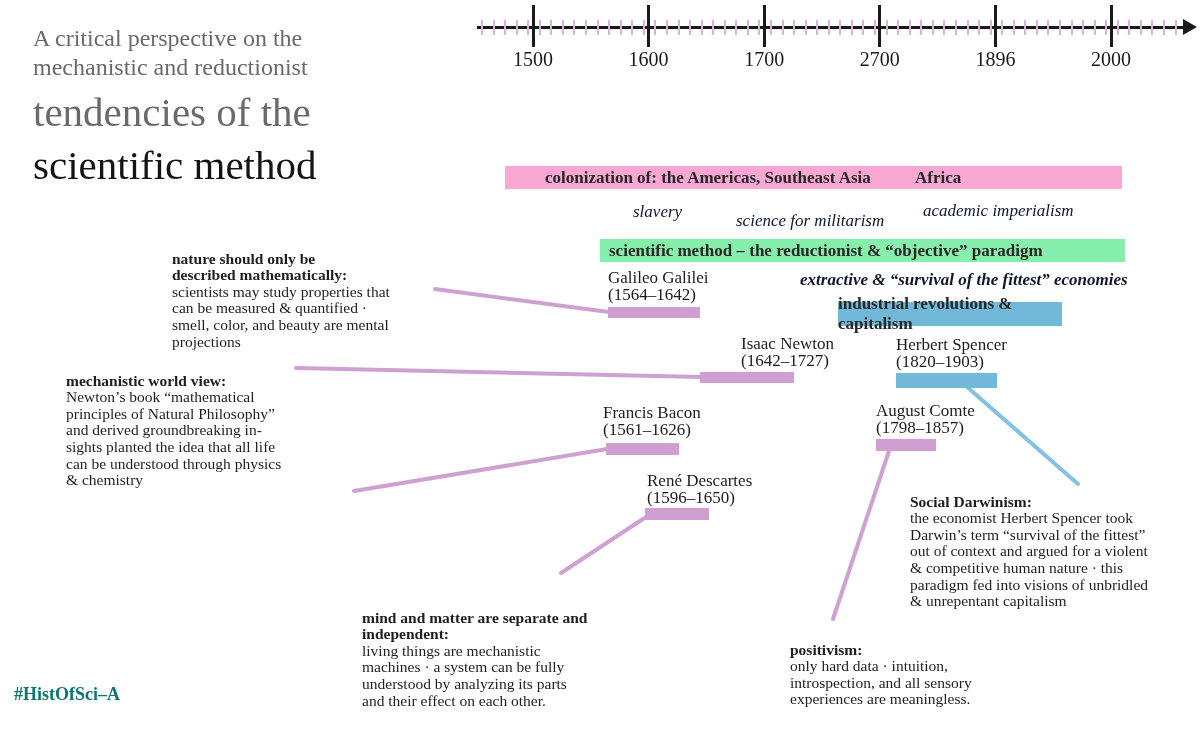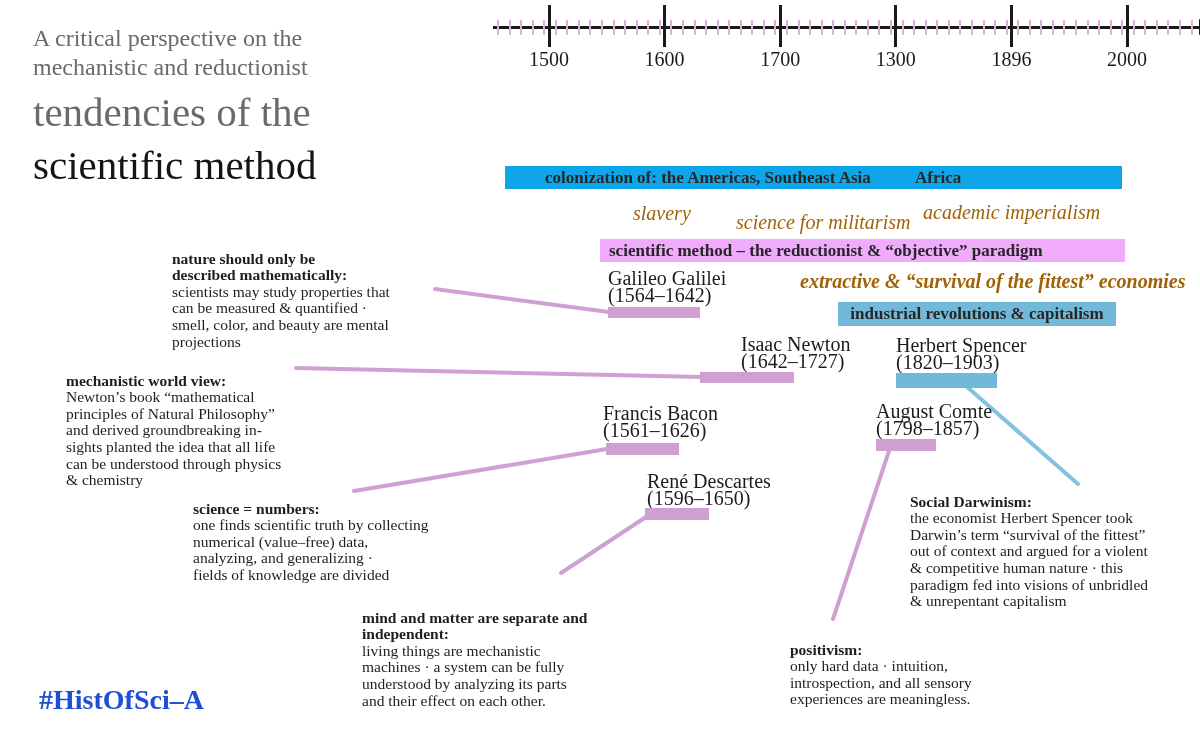--- a/index.html
+++ b/index.html
@@ -7,48 +7,48 @@
   #canvas {
     position:relative; width:1200px; height:731px; overflow:hidden;
     background:#ffffff; font-family:"Liberation Serif","DejaVu Serif",serif;
     color:#1f1f1f;
   }
   
   #subtitle { position:absolute; left:33px; top:24px; font-size:24px; line-height:29px; color:#6a6a6a; }
   #title-line1 { position:absolute; left:33px; top:88px;  font-size:41px; color:#6a6a6a; }
   #title-line2 { position:absolute; left:33px; top:141px; font-size:41px; color:#141414; }
   
-  #timeline { position:absolute; left:16px; top:0; width:1010px; height:90px; }
+  #timeline { position:absolute; left:0; top:0; width:1010px; height:90px; }
   #axis-line { position:absolute; left:477px; top:26px; width:708px; height:3px; background:#1a1a1a; }
   #axis-arrow { position:absolute; left:1183px; top:19px; width:0; height:0;
     border-left:14px solid #1a1a1a; border-top:8px solid transparent; border-bottom:8px solid transparent; }
   .major-tick { position:absolute; top:5px; width:3px; height:42px; background:#1a1a1a; }
   .minor-tick { position:absolute; top:20px; width:2px; height:15px; }
   .tick-label { position:absolute; top:48px; width:80px; text-align:center; font-size:20px; color:#1a1a1a; }
   
   .era-bar { position:absolute; display:flex; align-items:center; font-weight:700; font-size:17px; color:#262626; }
   #bar-extractivism { left:505px; top:112px; width:620px; height:25px; justify-content:center; }
   #bar-colonization { left:505px; top:166px; width:617px; height:23px; padding-left:9px; }
   #bar-colonization .right-span { position:absolute; left:410px; top:0; height:23px; display:flex; align-items:center; }
   #bar-paradigm { left:600px; top:239px; width:525px; height:23px; padding-left:9px; }
-  #bar-industrial { left:838px; top:302px; width:278px; height:24px; justify-content:center; }
-  
-  .ctx { position:absolute; font-style:italic; font-size:20px; color:#a16207; }
+  #bar-industrial { left:838px; top:302px; width:224px; height:24px; justify-content:center; }
+  
+  .ctx { position:absolute; font-style:italic; font-size:17px; color:#0f172a; }
   #ctx-slavery { left:633px; top:202px; }
   #ctx-militarism { left:736px; top:200px;margin-top:11px; }
   #ctx-imperialism { left:923px; top:201px; }
   #ctx-extractive { left:800px; top:270px; font-weight:700; }
   
-  .person { position:absolute; font-size:20px; line-height:16.5px; color:#1c1c1c; }
+  .person { position:absolute; font-size:17px; line-height:16.5px; color:#1c1c1c; }
   .pbar { position:absolute; }
   
   .note { position:absolute; font-size:15.5px; line-height:16.6px; white-space:pre-line; color:#1e1e1e; }
   .note strong { display:block; font-weight:700; white-space:pre-line; }
   
-  #hashtag { position:absolute; left:14px; top:684px; font-size:28px; font-weight:700; color:#1d4ed8;margin-left:25px; }
+  #hashtag { position:absolute; left:14px; top:684px; font-size:18px; font-weight:700; color:#0f766e; }
   #connector-svg { position:absolute; left:0; top:0; width:1200px; height:731px; }
 </style>
 </head>
 <body>
 
 <div id="canvas">
 
   <svg id="connector-svg">
       <line x1="435" y1="289" x2="609" y2="312" stroke="#cfa0d2" stroke-width="4" stroke-linecap="round"></line>
       <line x1="296" y1="368" x2="702" y2="377" stroke="#cfa0d2" stroke-width="4" stroke-linecap="round"></line>
@@ -129,32 +129,32 @@
       <div class="minor-tick" style="left: 1151.48px; background: rgb(217, 180, 218);"></div>
       <div class="minor-tick" style="left: 1163.04px; background: rgb(217, 180, 218);"></div>
       <div class="minor-tick" style="left: 1174.6px; background: rgb(217, 180, 218);"></div>
       <div class="major-tick" style="left: 531.5px;"></div>
       <div class="tick-label" style="left: 493px;">1500</div>
       <div class="major-tick" style="left: 647.1px;"></div>
       <div class="tick-label" style="left: 608.6px; text-align: center;">1600</div>
       <div class="major-tick" style="left: 762.7px;"></div>
       <div class="tick-label" style="left: 724.2px;">1700</div>
       <div class="major-tick" style="left: 878.3px;"></div>
-      <div class="tick-label" style="left: 839.8px;">1300</div>
+      <div class="tick-label" style="left: 839.8px;">2700</div>
       <div class="major-tick" style="left: 993.9px;"></div>
       <div class="tick-label" style="left: 955.4px;">1896</div>
       <div class="major-tick" style="left: 1109.5px;"></div>
       <div class="tick-label" style="left: 1071px;">2000</div>
     </div>
 
-  <div id="bar-colonization" class="era-bar" style="background: #0ea5e9; padding-left: 40px;">
+  <div id="bar-colonization" class="era-bar" style="background: #f9a8d4; padding-left: 40px;">
     <span>colonization of: the Americas, Southeast Asia</span>
     <span class="right-span">Africa</span>
   </div>
-  <div id="bar-paradigm" class="era-bar" style="background: #f0abfc;">
+  <div id="bar-paradigm" class="era-bar" style="background: #86efac;">
     <span>scientific method – the reductionist &amp; “objective” paradigm</span>
   </div>
   <div id="bar-industrial" class="era-bar" style="background: rgb(114, 184, 216);">
     <span>industrial revolutions &amp; capitalism</span>
   </div>
 
   <div id="ctx-slavery" class="ctx">slavery</div>
   <div id="ctx-militarism" class="ctx">science for militarism</div>
   <div id="ctx-imperialism" class="ctx">academic imperialism</div>
   <div id="ctx-extractive" class="ctx">extractive &amp; “survival of the fittest” economies</div>
@@ -203,26 +203,20 @@
 projections</span>
   </div>
   <div class="note" style="left:66px;top:356px;width:300px">
     <strong>mechanistic world view:</strong><span>Newton’s book “mathematical
 principles of Natural Philosophy”
 and derived groundbreaking in-
 sights planted the idea that all life
 can be understood through physics
 &amp; chemistry</span>
   </div>
-  <div class="note" style="left:193px;top:484px;width:310px">
-    <strong>science = numbers:</strong><span>one finds scientific truth by collecting
-numerical (value–free) data,
-analyzing, and generalizing ·
-fields of knowledge are divided</span>
-  </div>
   <div class="note" style="left:362px;top:593px;width:290px">
     <strong>mind and matter are separate and
 independent:</strong><span>living things are mechanistic
 machines · a system can be fully
 understood by analyzing its parts
 and their effect on each other.</span>
   </div>
   <div class="note" style="left:910px;top:477px;width:288px">
     <strong>Social Darwinism:</strong><span>the economist Herbert Spencer took
 Darwin’s term “survival of the fittest”

